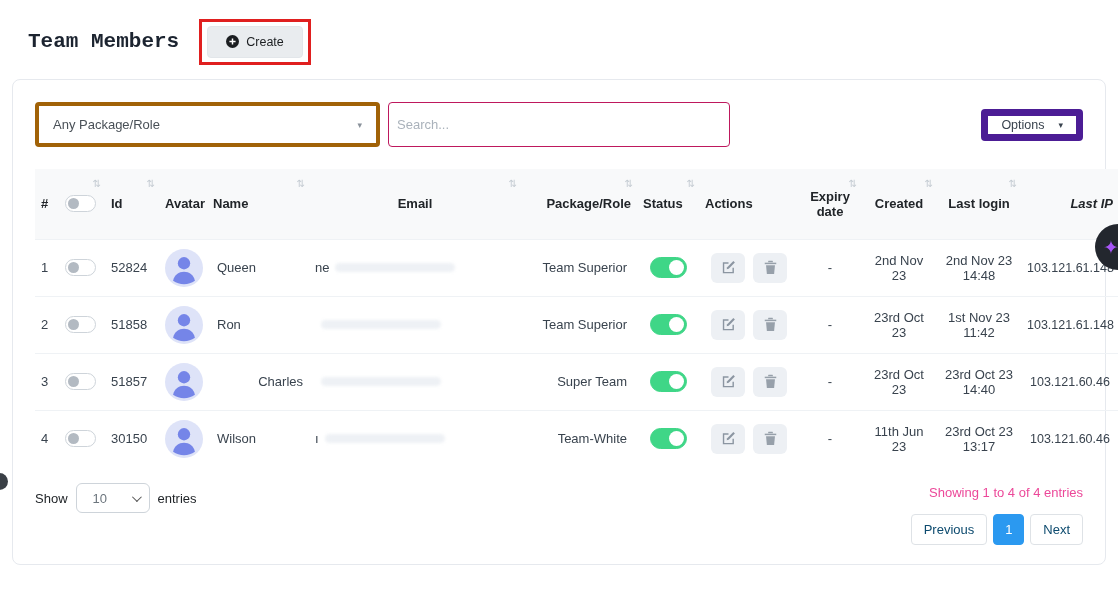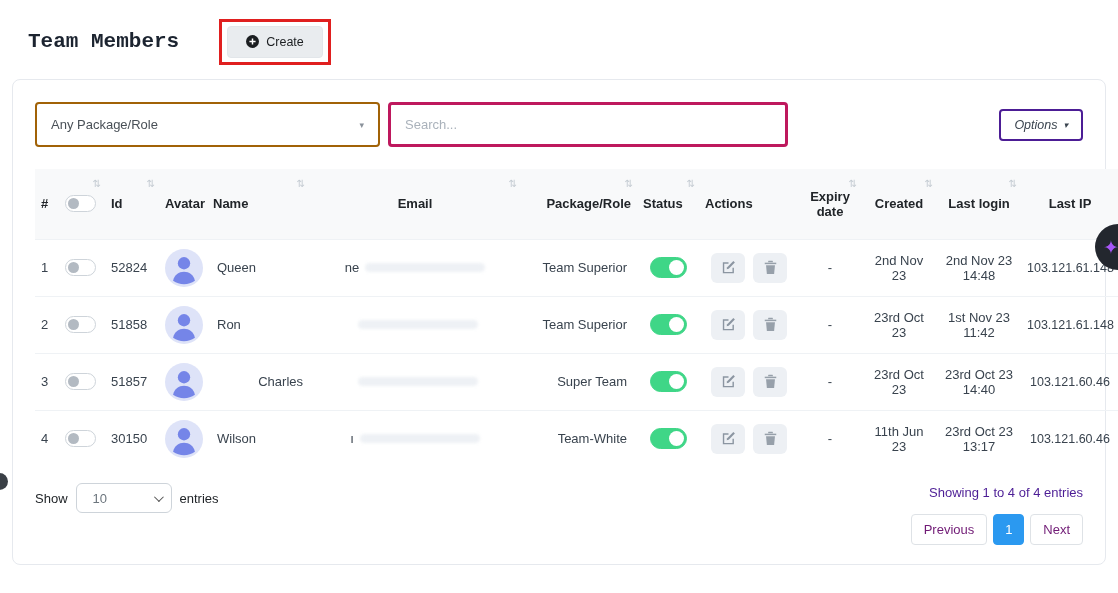--- a/index.html
+++ b/index.html
@@ -15,44 +15,44 @@
   }
   *{box-sizing:border-box;}
   html,body{margin:0;padding:0;}
   body{
     width:1118px;height:593px;overflow:hidden;background:#fff;
     font-family:"Liberation Sans", sans-serif;color:#212529;position:relative;
   }
   .page-head{padding:14px 12px 0 12px;}
   .title-row{display:flex;align-items:center;}
   .page-title{font-size:21px;font-weight:bold;margin:16px;color:#1c2430;font-family:Liberation Mono, monospace;}
-  .annotation-box{border:3px solid var(--annotation-red);padding:4px 5px;margin-left:24px;}
+  .annotation-box{border:3px solid var(--annotation-red);padding:4px 5px;margin-left:4px;}
   .create-btn{
     display:inline-flex;align-items:center;gap:7px;background:#e9ecef;border:1px solid #e2e6ea;
     border-radius:4px;padding:8px 18px;font-size:12.5px;color:#1b1e21;cursor:pointer;
   }
   .subtitle{font-size:12px;color:var(--muted);margin-top:7px;}
   .card{
     margin:10px 12px 0 12px;background:#fff;border:1px solid var(--border);border-radius:8px;
     padding:22px 22px 20px 22px;height:486px;
   }
   .filter-row{display:flex;align-items:center;}
   .select-box{
-    width:345px;height:45px;border:2px solid #a16207;border-radius:4px;display:flex;align-items:center;
+    width:345px;height:45px;border:4px solid #a16207;border-radius:4px;display:flex;align-items:center;
     padding:0 14px;font-size:13px;color:#495057;position:relative;cursor:pointer;background:#fff;
   }
   .select-box .caret{margin-left:auto;color:#8a929b;font-size:9px;}
   .search-input{
-    width:400px;height:45px;border:3px solid #be185d;border-radius:4px;margin-left:8px;
-    padding:0 14px;font-size:13px;color:#495057;outline:none;
+    width:342px;height:45px;border:1px solid #be185d;border-radius:4px;margin-left:8px;
+    padding:0 8px;font-size:13px;color:#495057;outline:none;
   }
   .search-input::placeholder{color:#aab2bb;}
   .options-btn{
-    margin-left:auto;height:32px;background:#fff;border:2px solid #4c1d95;border-radius:4px;
-    padding:0 13px;font-size:12.5px;color:#39434e;display:inline-flex;align-items:center;gap:6px;cursor:pointer;font-style:italic;
+    margin-left:auto;height:32px;background:#fff;border:7px solid #4c1d95;border-radius:4px;
+    padding:0 13px;font-size:12.5px;color:#39434e;display:inline-flex;align-items:center;gap:14px;cursor:pointer;
   }
   .options-btn .caret{font-size:9px;color:#39434e;}
   table{width:100%;border-collapse:collapse;table-layout:fixed;margin-top:22px;font-size:13px;}
   thead th{
     background:#f8f9fa;font-weight:bold;color:#212529;height:70px;vertical-align:middle;
     padding:4px 6px;position:relative;font-size:13px;
   }
   thead th .sort-icon{
     position:absolute;top:9px;right:4px;font-size:10px;color:#c3cad1;font-weight:normal;
   }
@@ -82,42 +82,42 @@
     width:31px;height:17px;border:1px solid #ced4da;border-radius:9px;background:#fff;position:relative;
     display:inline-block;cursor:pointer;vertical-align:middle;
   }
   .toggle .knob{
     position:absolute;left:2px;top:2px;width:11px;height:11px;border-radius:50%;background:#b3bac2;
   }
   .toggle.on{width:37px;height:21px;background:var(--toggle-on);border-color:var(--toggle-on);border-radius:11px;}
   .toggle.on .knob{left:auto;right:2px;top:2px;width:15px;height:15px;background:#fff;}
   .status-wrap{display:flex;justify-content:center;}
   .avatar{width:38px;height:38px;display:block;}
-  .email-cell-inner{display:flex;align-items:center;gap:6px;justify-content:center;}
+  .email-cell-inner{display:flex;align-items:center;gap:6px;}
   .smudge{flex:0 0 120px;height:9px;border-radius:5px;background:#eef1f5;filter:blur(1.5px);}
   .actions-wrap{display:flex;justify-content:center;gap:8px;}
   .icon-btn{
     width:34px;height:30px;border:none;border-radius:6px;background:#edf0f4;display:inline-flex;
     align-items:center;justify-content:center;cursor:pointer;padding:0;
   }
   .table-footer{display:flex;margin-top:16px;align-items:flex-start;}
   .show-group{display:flex;align-items:center;gap:8px;font-size:13px;color:#212529;}
   .show-select{
-    width:96px;height:30px;border:1px solid #ced4da;border-radius:6px;display:flex;align-items:center;
+    width:74px;height:30px;border:1px solid #ced4da;border-radius:6px;display:flex;align-items:center;
     padding:0 10px 0 16px;font-size:13px;color:#6c757d;cursor:pointer;position:relative;background:#fff;
   }
   .chevron{
     margin-left:auto;width:7px;height:7px;border-right:1.5px solid #555;border-bottom:1.5px solid #555;
     transform:rotate(45deg) translateY(-2px);
   }
   .footer-right{margin-left:auto;display:flex;flex-direction:column;align-items:flex-end;}
-  .showing-text{font-size:13px;color:#4c1d95;margin-top:2px;}
+  .showing-text{font-size:13px;color:#ec4899;margin-top:2px;}
   .pagination{display:flex;gap:6px;margin-top:14px;}
   .page-btn{
-    height:31px;border:1px solid #dee2e6;border-radius:4px;background:#fff;color:#701a75;font-size:13px;
+    height:31px;border:1px solid #dee2e6;border-radius:4px;background:#fff;color:#0c4a6e;font-size:13px;
     padding:0 12px;cursor:pointer;font-family:"Liberation Sans", sans-serif;
   }
   .page-btn.active{background:var(--accent-blue);border-color:var(--accent-blue);color:#fff;width:31px;padding:0;}
   .ai-fab{
     position:fixed;right:-23px;top:224px;width:46px;height:46px;border-radius:50%;background:#23272e;
     display:flex;align-items:center;justify-content:center;cursor:pointer;z-index:5;
   }
   .ai-fab .sparkle{color:var(--sparkle-purple);font-size:19px;margin-left:-14px;}
   .left-dot{
     position:fixed;left:-9px;top:473px;width:17px;height:17px;border-radius:50%;background:#3a3f46;z-index:5;
@@ -164,21 +164,21 @@
           <th style="text-align: left;"><span>Id</span><span class="sort-icon">⇅</span></th>
           <th style="text-align: left;"><span>Avatar</span></th>
           <th style="text-align: left;"><span>Name</span><span class="sort-icon">⇅</span></th>
           <th style="text-align: center;"><span>Email</span><span class="sort-icon">⇅</span></th>
           <th style="text-align: right;"><span>Package/Role</span><span class="sort-icon">⇅</span></th>
           <th style="text-align: left;"><span>Status</span><span class="sort-icon">⇅</span></th>
           <th style="text-align: left;"><span>Actions</span></th>
           <th style="text-align: center;"><span>Expiry date</span><span class="sort-icon">⇅</span></th>
           <th style="text-align: center;"><span>Created</span><span class="sort-icon">⇅</span></th>
           <th style="text-align: center;"><span>Last login</span><span class="sort-icon">⇅</span></th>
-          <th style="text-align: center;"><span>Last IP</span></th>
+          <th style="text-align: right; font-style: italic;"><span>Last IP</span></th>
         </tr>
     </thead>
     <tbody>
         <tr>
     <td>1</td>
     <td>
       <span class="toggle"><span class="knob"></span></span>
     </td>
     <td>52824</td>
     <td>

